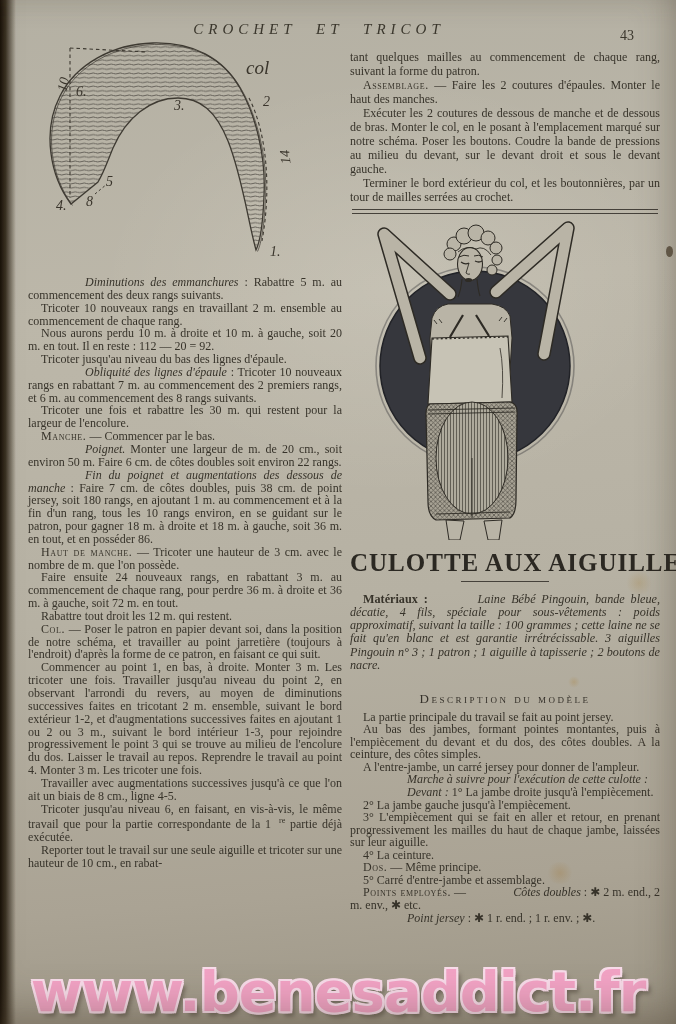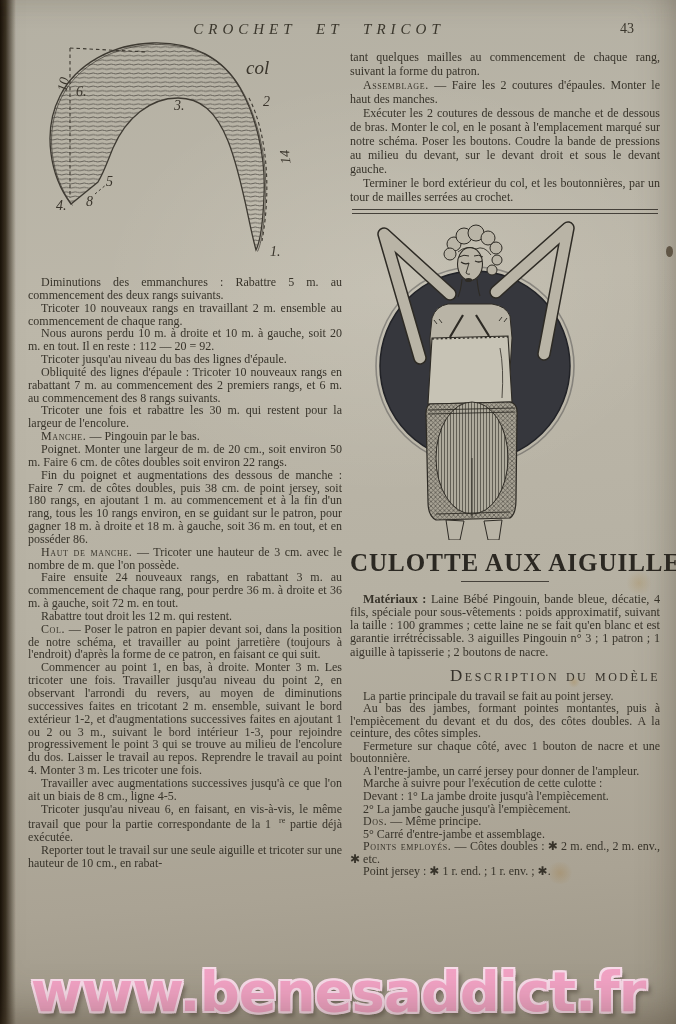--- a/index.html
+++ b/index.html
@@ -22,46 +22,46 @@
   .stain-a{left:626px;top:570px;width:26px;height:26px;background:radial-gradient(circle,rgba(165,122,48,.22),rgba(165,122,48,0) 70%);}
   .stain-b{left:546px;top:862px;width:28px;height:22px;background:radial-gradient(circle,rgba(160,115,45,.26),rgba(160,115,45,0) 70%);}
   .stain-c{left:568px;top:676px;width:12px;height:12px;background:radial-gradient(circle,rgba(170,130,60,.30),rgba(170,130,60,0) 70%);}
   .speck{left:666px;top:246px;width:7px;height:11px;background:#4a3d2c;opacity:.75;}
 
   .header{position:absolute;left:30px;right:20px;top:20px;text-align:center;}
   .header .title{
     display:inline-block;transform:translateX(-24px);
     font-style:italic;font-size:15px;letter-spacing:5px;word-spacing:11px;color:#3b372d;
   }
-  .pagenum{position:absolute;right:42px;top:21px;font-size:14px;color:#3b372d;}
+  .pagenum{position:absolute;right:42px;top:28px;font-size:14px;color:#3b372d;}
 
   .col-left{position:absolute;left:28px;top:36px;width:314px;}
   .col-right{position:absolute;left:350px;top:50px;width:310px;}
 
   .para{margin:0;text-align:justify;text-indent:13px;}
   .left-paras .para{font-size:12px;line-height:12.85px;}
   .right-top .para{font-size:12px;line-height:14px;}
   .materials .para{font-size:12.2px;line-height:13.1px;}
   .desc .para{font-size:12px;line-height:12.55px;}
-  .para .i{}
+  .para .i{font-style:italic;margin-left:44px;}
   .para .b{font-weight:bold;}
   .para .sc{font-variant:small-caps;letter-spacing:.6px;}
   .para .sup{vertical-align:super;font-size:68%;padding-left:8px;}
 
   .rule2{margin:5px 2px 0 2px;height:3.2px;border-top:1.6px solid #45413a;border-bottom:1.6px solid #45413a;}
   .figure{display:block;margin:4px 0 0 0;}
   .section-title{
     margin:9px 0 0 0;text-align:center;font-size:25px;font-weight:bold;
     letter-spacing:1px;color:#2b2822;white-space:nowrap;
   }
   .title-rule{width:88px;margin:4px auto 0 auto;border-top:1.4px solid #45413a;}
   .materials{margin-top:11px;}
   .desc-head{
-    margin-top:7px;text-align:right;font-variant:small-caps;
-    font-size:17px;letter-spacing:2.5px;color:#35312a;
+    margin-top:19px;text-align:center;font-variant:small-caps;
+    font-size:13px;letter-spacing:2.5px;color:#35312a;
   }
   .desc{margin-top:4px;}
 
   .watermark{
     position:absolute;left:0;right:0;bottom:0px;text-align:center;
     font-family:"DejaVu Sans","Liberation Sans",sans-serif;
     font-weight:bold;font-size:56px;line-height:64px;letter-spacing:-1px;
     color:#f2a3c5;
     text-shadow:
       -2px 0 0 #f8dcea, 2px 0 0 #f8dcea, 0 -2px 0 #f8dcea, 0 2px 0 #f8dcea,
@@ -114,21 +114,21 @@
       <text class="dia-num" x="28" y="174">4.</text>
       <text class="dia-num" x="242" y="220">1.</text>
     </svg>
     <div class="left-paras">
         <p class="para"><span class="i">Diminutions des emmanchures</span><span> : Rabattre 5 m. au commencement des deux rangs suivants.</span></p>
         <p class="para"><span>Tricoter 10 nouveaux rangs en travaillant 2 m. ensemble au commencement de chaque rang.</span></p>
         <p class="para"><span>Nous aurons perdu 10 m. à droite et 10 m. à gauche, soit 20 m. en tout. Il en reste : 112 — 20 = 92.</span></p>
         <p class="para"><span>Tricoter jusqu'au niveau du bas des lignes d'épaule.</span></p>
         <p class="para"><span class="i">Obliquité des lignes d'épaule</span><span> : Tricoter 10 nouveaux rangs en rabattant 7 m. au commencement des 2 premiers rangs, et 6 m. au commencement des 8 rangs suivants.</span></p>
         <p class="para"><span>Tricoter une fois et rabattre les 30 m. qui restent pour la largeur de l'encolure.</span></p>
-        <p class="para"><span class="sc">Manche.</span><span> — Pingouin par le bas.</span></p>
+        <p class="para"><span class="sc">Manche.</span><span> — Commencer par le bas.</span></p>
         <p class="para"><span class="i">Poignet.</span><span> Monter une largeur de m. de 20 cm., soit environ 50 m. Faire 6 cm. de côtes doubles soit environ 22 rangs.</span></p>
         <p class="para"><span class="i">Fin du poignet et augmentations des dessous de manche</span><span> : Faire 7 cm. de côtes doubles, puis 38 cm. de point jersey, soit 180 rangs, en ajoutant 1 m. au commencement et à la fin d'un rang, tous les 10 rangs environ, en se guidant sur le patron, pour gagner 18 m. à droite et 18 m. à gauche, soit 36 m. en tout, et en posséder 86.</span></p>
         <p class="para"><span class="sc">Haut de manche.</span><span> — Tricoter une hauteur de 3 cm. avec le nombre de m. que l'on possède.</span></p>
         <p class="para"><span>Faire ensuite 24 nouveaux rangs, en rabattant 3 m. au commencement de chaque rang, pour perdre 36 m. à droite et 36 m. à gauche, soit 72 m. en tout.</span></p>
         <p class="para"><span>Rabattre tout droit les 12 m. qui restent.</span></p>
         <p class="para"><span class="sc">Col.</span><span> — Poser le patron en papier devant soi, dans la position de notre schéma, et travailler au point jarretière (toujours à l'endroit) d'après la forme de ce patron, en faisant ce qui suit.</span></p>
         <p class="para"><span>Commencer au point 1, en bas, à droite. Monter 3 m. Les tricoter une fois. Travailler jusqu'au niveau du point 2, en observant l'arrondi du revers, au moyen de diminutions successives faites en tricotant 2 m. ensemble, suivant le bord extérieur 1-2, et d'augmentations successives faites en ajoutant 1 ou 2 ou 3 m., suivant le bord intérieur 1-3, pour rejoindre progressivement le point 3 qui se trouve au milieu de l'encolure du dos. Laisser le travail au repos. Reprendre le travail au point 4. Monter 3 m. Les tricoter une fois.</span></p>
         <p class="para"><span>Travailler avec augmentations successives jusqu'à ce que l'on ait un biais de 8 cm., ligne 4-5.</span></p>
         <p class="para"><span>Tricoter jusqu'au niveau 6, en faisant, en vis-à-vis, le même travail que pour la partie correspondante de la 1</span><span class="sup">re</span><span> partie déjà exécutée.</span></p>
         <p class="para"><span>Reporter tout le travail sur une seule aiguille et tricoter sur une hauteur de 10 cm., en rabat-</span></p>
@@ -216,25 +216,26 @@
     <h2 class="section-title">CULOTTE AUX AIGUILLES</h2>
     <div class="title-rule"></div>
 
     <div class="materials">
         <p class="para"><span class="b">Matériaux :</span><span> </span><span class="i">Laine Bébé Pingouin, bande bleue, décatie, 4 fils, spéciale pour sous-vêtements : poids approximatif, suivant la taille : 100 grammes ; cette laine ne se fait qu'en blanc et est garantie irrétrécissable. 3 aiguilles Pingouin n° 3 ; 1 patron ; 1 aiguille à tapisserie ; 2 boutons de nacre.</span></p>
       </div>
     <div class="desc-head">Description du modèle</div>
     <div class="desc">
         <p class="para"><span>La partie principale du travail se fait au point jersey.</span></p>
         <p class="para"><span>Au bas des jambes, formant pointes montantes, puis à l'empiècement du devant et du dos, des côtes doubles. A la ceinture, des côtes simples.</span></p>
-        <p class="para"><span>Fermeture sur chaque côté, avec 1 bouton de nacre et une boutonnière.</span></p>
         <p class="para"><span>A l'entre-jambe, un carré jersey pour donner de l'ampleur.</span></p>
         <p class="para"><span class="i">Marche à suivre pour l'exécution de cette culotte :</span></p>
         <p class="para"><span class="i">Devant :</span><span> 1° La jambe droite jusqu'à l'empiècement.</span></p>
         <p class="para"><span>2° La jambe gauche jusqu'à l'empiècement.</span></p>
+        <p class="para"><span>3° L'empiècement qui se fait en aller et retour, en prenant progressivement les mailles du haut de chaque jambe, laissées sur leur aiguille.</span></p>
+        <p class="para"><span>4° La ceinture.</span></p>
         <p class="para"><span class="sc">Dos.</span><span> — Même principe.</span></p>
         <p class="para"><span>5° Carré d'entre-jambe et assemblage.</span></p>
         <p class="para"><span class="sc">Points employés.</span><span> — </span><span class="i">Côtes doubles</span><span> : ✱ 2 m. end., 2 m. env., ✱ etc.</span></p>
         <p class="para"><span class="i">Point jersey</span><span> : ✱ 1 r. end. ; 1 r. env. ; ✱.</span></p>
       </div>
   </div>
 
   <div class="stain stain-a"></div>
   <div class="stain stain-b"></div>
   <div class="stain stain-c"></div>

